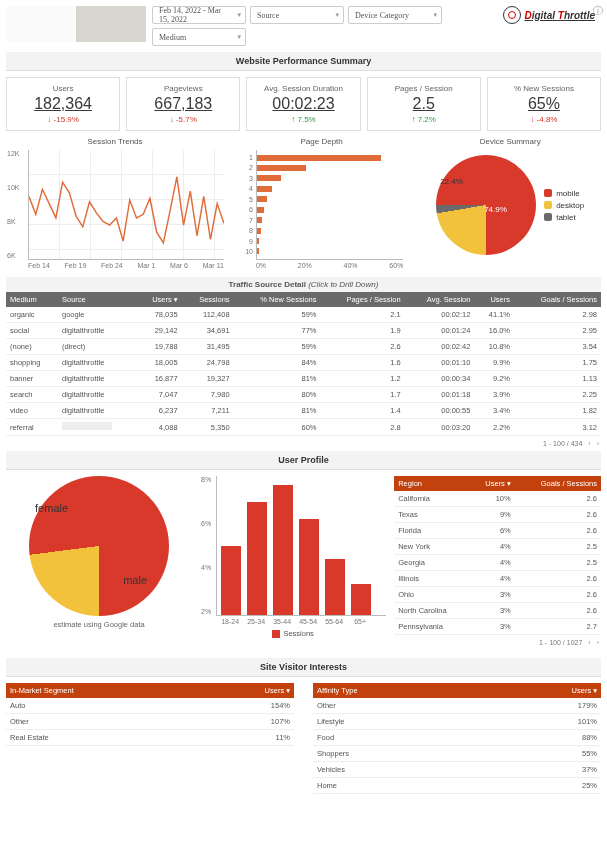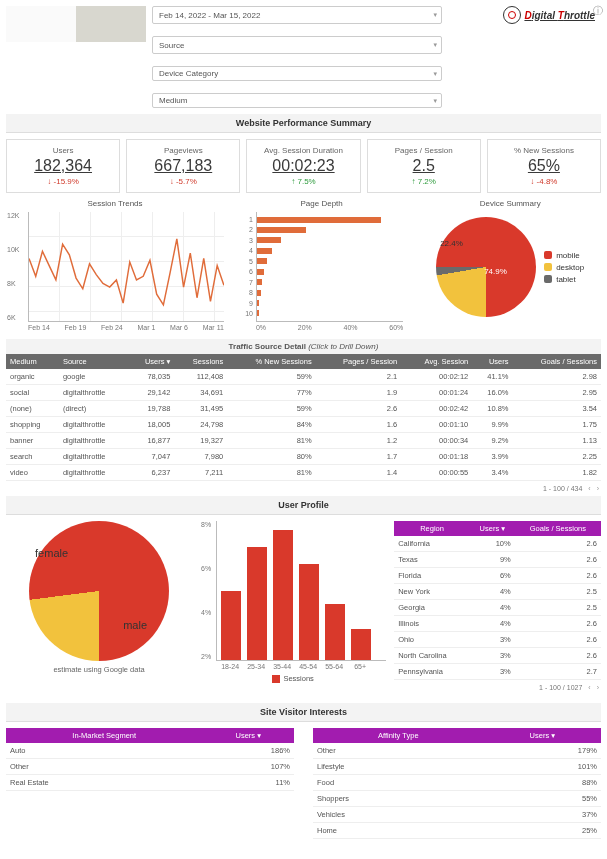--- a/index.html
+++ b/index.html
@@ -2,21 +2,21 @@
 <html><head>
 <meta charset="utf-8">
 <style>
   * { box-sizing: border-box; margin: 0; padding: 0; }
   body { font-family: Arial, sans-serif; font-size: 9px; background: #fff; color: #333; width: 607px; }
   .container { padding: 6px; }
   .topbar { display: flex; gap: 6px; align-items: flex-start; margin-bottom: 6px; }
   .logo-block { width: 140px; height: 36px; display: flex; }
   .logo-block .a { background: #fafafa; width: 50%; height: 100%; }
   .logo-block .b { background: #d8d7cf; width: 50%; height: 100%; }
-  .filters { display: grid; grid-template-columns: 1fr; grid-template-rows: 18px 18px; gap: 12px; width: 290px; }
+  .filters { display: grid; grid-template-columns: 1fr 1fr 1fr; grid-template-rows: 18px 18px; gap: 4px; width: 290px; font-family: Liberation Serif, serif; }
   .select { border: 1px solid #ccc; background: #fff; font-size: 8px; padding: 2px 16px 2px 6px; position: relative; display: flex; align-items: center; color: #555; border-radius: 2px; }
   .select::after { content: "▾"; position: absolute; right: 4px; color: #999; font-size: 7px; }
   .brand { margin-left: auto; display: flex; align-items: center; gap: 3px; padding-right: 6px; }
   .brand-icon { width: 18px; height: 18px; border: 1px solid #333; border-radius: 50%; position: relative; }
   .brand-icon::before { content:""; position:absolute; width:6px; height:6px; border:1px solid #c00; border-radius:50%; top:4px; left:4px;}
   .brand-text { font-size: 10px; font-weight: bold; font-style: italic; text-decoration: underline; }
   .brand-text .d { color: #c00; }
   .section-title { background: #f3f3f3; text-align: center; padding: 4px; font-size: 9px; font-weight: bold; border-bottom: 1px solid #ddd; margin-bottom: 6px; }
   .kpi-row { display: grid; grid-template-columns: repeat(5, 1fr); gap: 6px; margin-bottom: 6px; }
   .kpi { border: 1px solid #ddd; padding: 6px 4px; text-align: center; background:#fff;}
@@ -57,21 +57,21 @@
   .gender-pie .lab { position:absolute; font-size:11px; color:#333;}
   .gender-caption { text-align:center; font-size:7.5px; color:#666; margin-top:4px;}
   .vbars { height:140px; display:flex; align-items:flex-end; gap:6px; border-left:1px solid #bbb; border-bottom:1px solid #bbb; padding:0 4px; position:relative;}
   .vbars .yax { position:absolute; left:-16px; top:0; bottom:0; display:flex; flex-direction:column; justify-content:space-between; font-size:7px; color:#777;}
   .vbar { width:20px; background:#d9392b; }
   .vbars-x { display:flex; gap:6px; font-size:7px; color:#777; padding:2px 4px 0;}
   .vbars-x span { width:20px; text-align:center;}
   .vbars-legend { text-align:center; font-size:7.5px; color:#555; margin-top:4px;}
   .vbars-legend .sw { display:inline-block; width:8px; height:8px; background:#d9392b; margin-right:3px; vertical-align:middle;}
   .two-col { display:grid; grid-template-columns:1fr 1fr; gap:19px; }
-  .small-table th { background:#a21caf;text-align:center; }
+  .small-table th { background:#c2410c; }
   .redacted { display:inline-block; width:50px; height:8px; background:#eee;}
   .info-icon { position:absolute; top:4px; right:4px; font-size:10px; color:#999;}
 </style>
 </head>
 <body>
 <div class="container" style="position:relative;">
 <span class="info-icon">ⓘ</span>
 
 <div class="topbar">
   <div class="logo-block">
@@ -311,20 +311,31 @@
           <td>video</td>
           <td>digitalthrottle</td>
           <td class="r">6,237</td>
           <td class="r">7,211</td>
           <td class="r">81%</td>
           <td class="r">1.4</td>
           <td class="r">00:00:55</td>
           <td class="r">3.4%</td>
           <td class="r">1.82</td>
         </tr>
+        <tr>
+          <td>referral</td>
+          <td><span class="redacted"></span></td>
+          <td class="r">4,088</td>
+          <td class="r">5,350</td>
+          <td class="r">60%</td>
+          <td class="r">2.8</td>
+          <td class="r">00:03:20</td>
+          <td class="r">2.2%</td>
+          <td class="r">3.12</td>
+        </tr>
       </tbody>
 </table>
 <div class="pager">
   <span>1 - 100 / 434</span><span class="arr">‹</span><span class="arr">›</span>
 </div>
 
 <div class="section-title">User Profile</div>
 <div class="user-profile">
   <div>
     <div class="gender-pie" id="gender-pie" style="background: conic-gradient(from 180deg, rgb(242, 194, 61) 0deg, rgb(242, 194, 61) 82.8deg, rgb(217, 57, 43) 82.8deg, rgb(217, 57, 43) 360deg);">
@@ -429,21 +440,21 @@
     <table class="small-table">
       <thead>
             <tr id="inmarket-head">
               <th>In-Market Segment</th>
               <th class="r">Users ▾</th>
             </tr>
           </thead>
       <tbody id="inmarket-body">
             <tr>
               <td>Auto</td>
-              <td class="r">186%</td>
+              <td class="r">154%</td>
             </tr>
             <tr>
               <td>Other</td>
               <td class="r">107%</td>
             </tr>
             <tr>
               <td>Real Estate</td>
               <td class="r">11%</td>
             </tr>
           </tbody>

